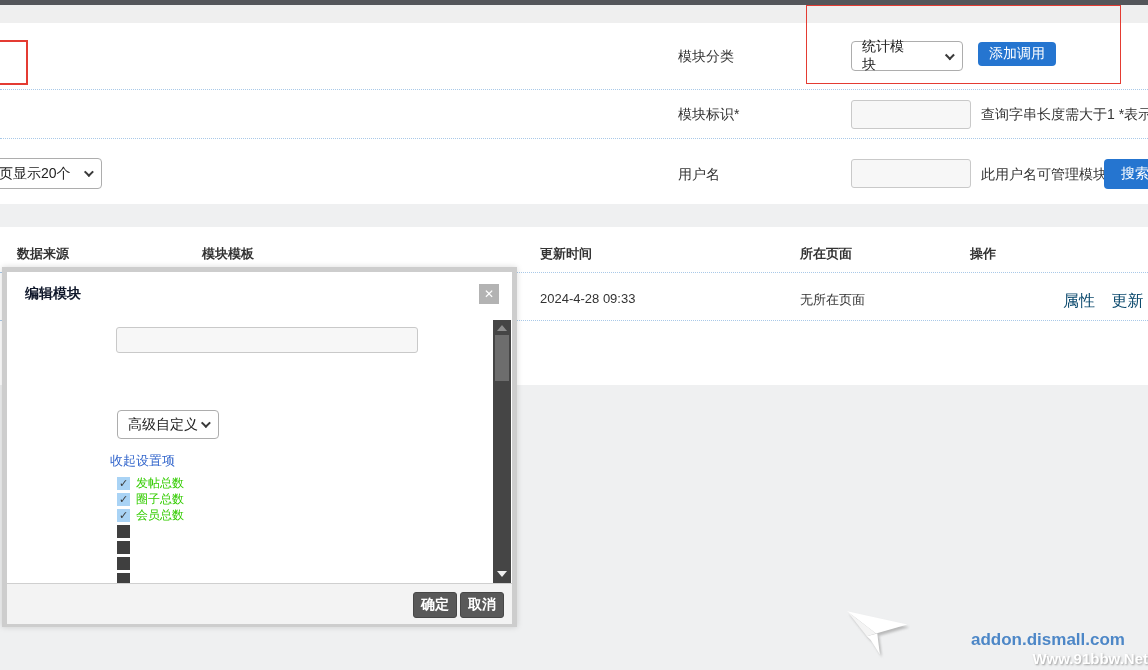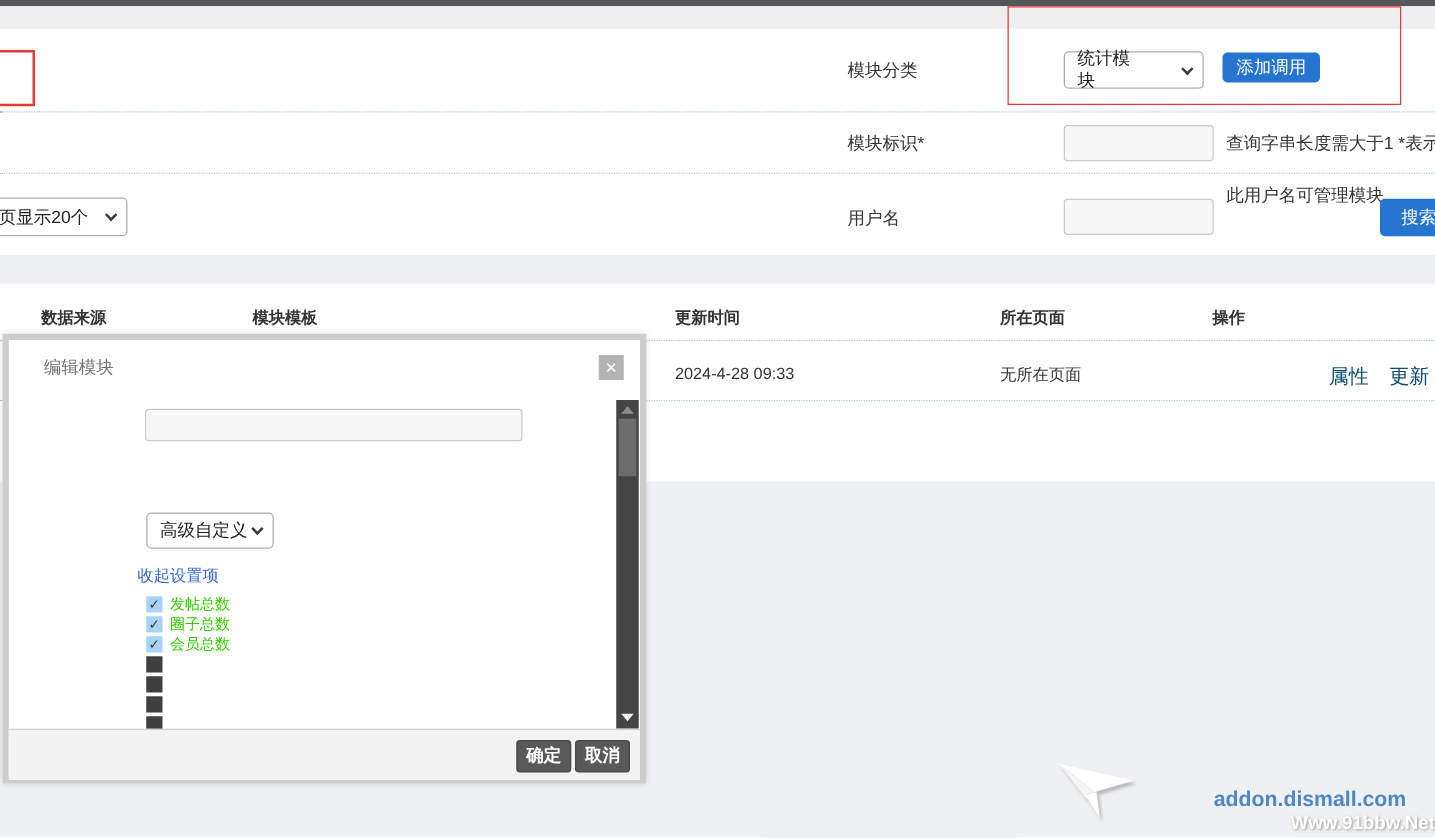--- a/index.html
+++ b/index.html
@@ -33,21 +33,21 @@
             color:#fff; font-size:14px; border:none; border-radius:4px; cursor:pointer; }
 
   
   .th { font-size:13px; font-weight:bold; color:#333; white-space:nowrap; }
   .td { font-size:13px; color:#333; white-space:nowrap; }
   .tlink { font-size:16px; color:#0c4a6e; text-decoration:none; margin-right:12px; white-space:nowrap; cursor:pointer; }
 
   
   .modal { left:2px; top:267px; width:515px; height:360px; border:5px solid #cdcdcd;
            background:#fff; box-shadow:0 0 6px rgba(0,0,0,.15); }
-  .modal-title { left:28px; top:13px; font-size:14px; font-weight:normal; color:#737373; }
+  .modal-title { left:18px; top:13px; font-size:14px; font-weight:bold; color:#0f172a; }
   .modal-close { left:472px; top:12px; width:20px; height:20px; background:#b3b3b3; color:#fff;
            display:flex; align-items:center; justify-content:center; font-size:12px; cursor:pointer; }
   .collapse { font-size:13px; color:#3366cc; cursor:pointer; text-decoration:none; }
   .chkrow { display:flex; align-items:center; height:16px; margin-bottom:0; }
   .chkbox { width:13px; height:13px; background:#a9d3f5; color:#3a3a3a; font-size:11px; font-weight:bold;
             display:flex; align-items:center; justify-content:center; margin-right:6px; cursor:pointer; }
   .chkbox.off { background:#3f3f3f; }
   .chklabel { font-size:12px; color:#33cc00; white-space:nowrap; }
 
   
@@ -94,29 +94,29 @@
   <div class="abs flabel" style="left:678px; top:106px;">模块标识*</div>
   <div class="abs" style="left:851px; top:100px; width:120px; height:29px;">
     <input class="txtinput" type="text" value="" style="">
   </div>
   <div class="abs note" style="left:981px; top:106px;">查询字串长度需大于1  *表示支</div>
 
   <div class="abs flabel" style="left:678px; top:166px;">用户名</div>
   <div class="abs" style="left:851px; top:159px; width:120px; height:29px;">
     <input class="txtinput" type="text" value="" style="">
   </div>
-  <div class="abs note" style="left:981px; top:148px;">此用户名可管理模块</div>
+  <div class="abs note" style="left:981px; top:166px;">此用户名可管理模块</div>
   <div class="abs bluebtn" style="left:1104px; top:159px; width:62px; height:30px;">搜索</div>
 
   <div class="abs selbox" style="left:-26px; top:158px; width:128px; height:31px;">
     <span>每页显示20个</span>
     <span class="chev"></span>
   </div>
 
-  <div class="abs th" style="left:17px;  top:245px;margin-left:16px;">数据来源</div>
+  <div class="abs th" style="left:17px;  top:245px;">数据来源</div>
   <div class="abs th" style="left:202px; top:245px;">模块模板</div>
   <div class="abs th" style="left:540px; top:245px;">更新时间</div>
   <div class="abs th" style="left:800px; top:245px;">所在页面</div>
   <div class="abs th" style="left:970px; top:245px;">操作</div>
   <div class="abs dotline" style="top:272px;"></div>
 
   <div class="abs td" style="left:540px; top:291px;">2024-4-28 09:33</div>
   <div class="abs td" style="left:800px; top:291px;">无所在页面</div>
   <div class="abs" style="left:1063px; top:291px; white-space:nowrap;">
     <a class="tlink">属性</a>

